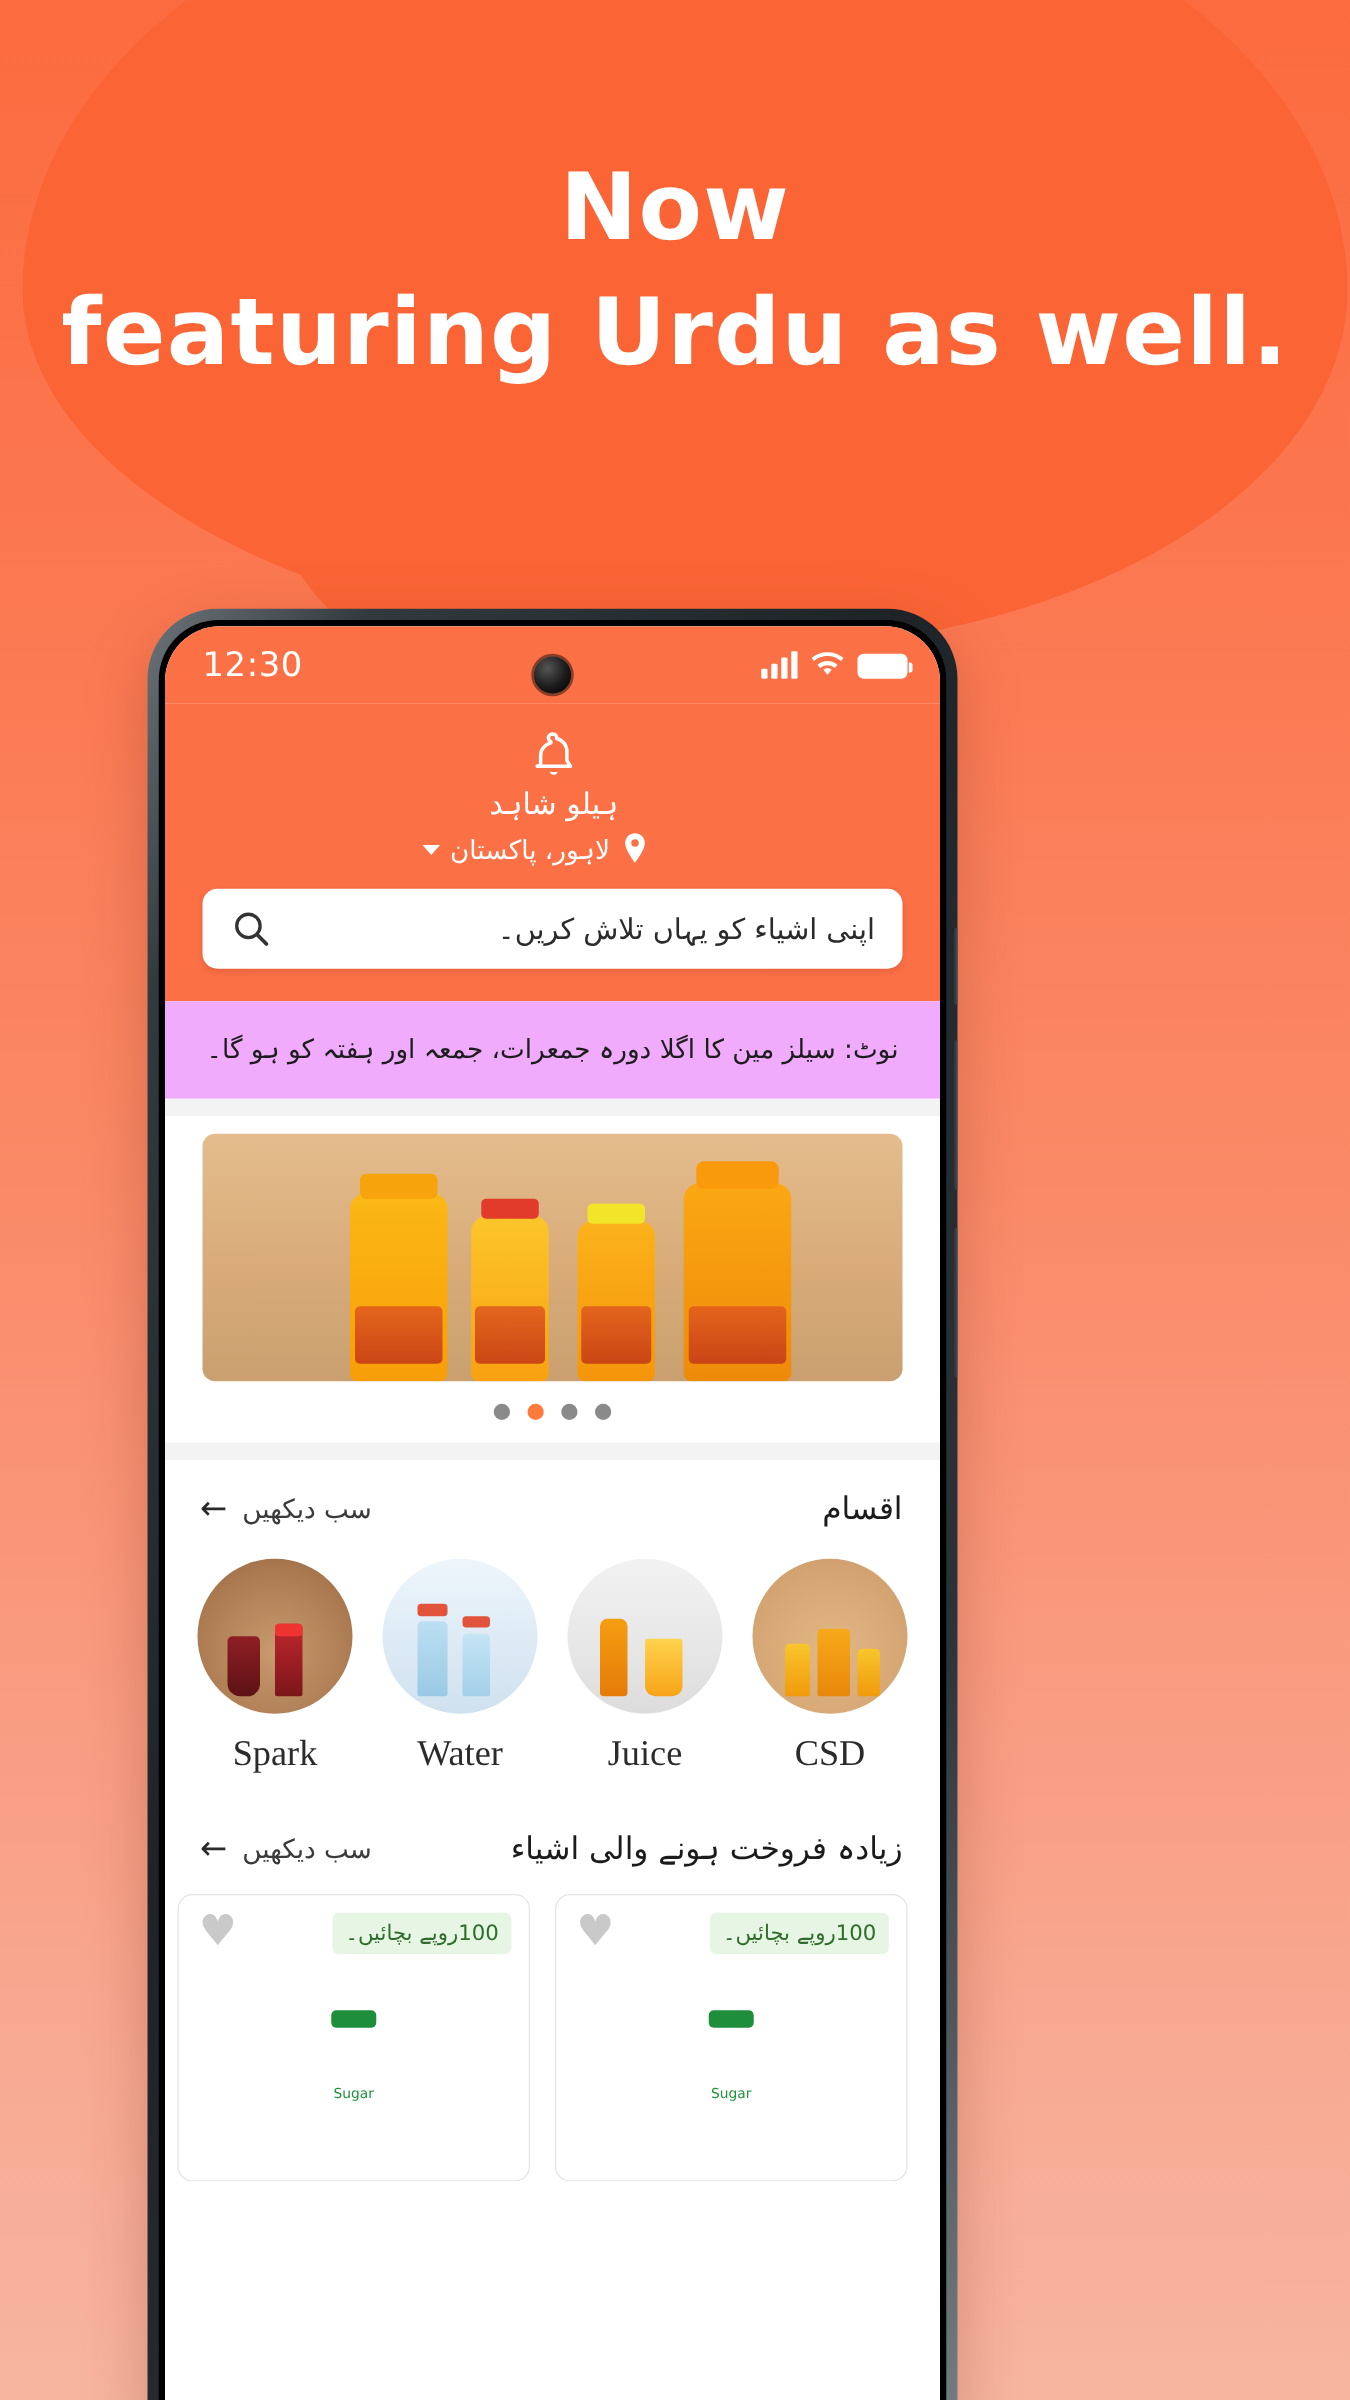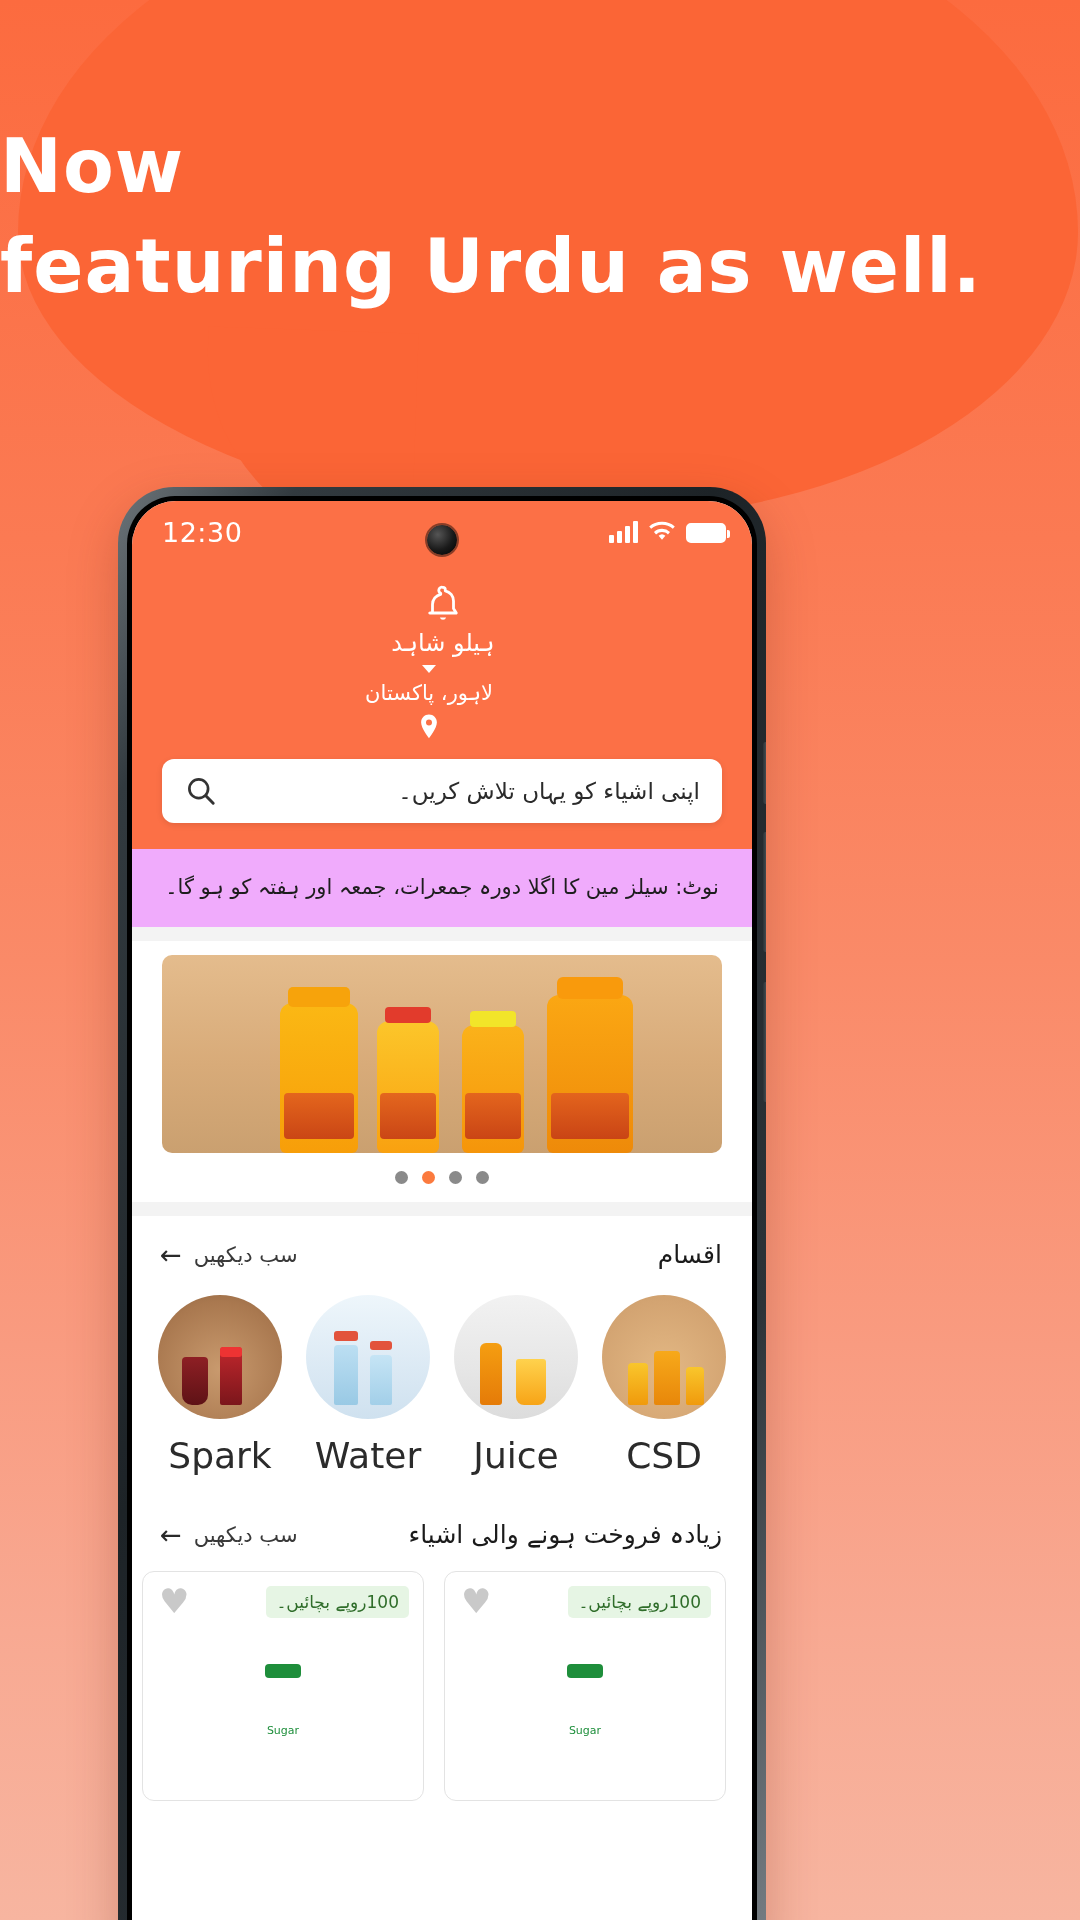--- a/index.html
+++ b/index.html
@@ -20,21 +20,21 @@
   }
   .promo-tail{
     position:absolute; left:205px; top:330px;
     width:210px; height:210px;
     background:#FB6536;
     border-radius:0 0 0 90%;
     transform:rotate(2deg);
   }
   .promo-text{
     position:absolute; left:0; top:118px; width:1080px;
-    color:#fff;
+    text-align:center; color:#fff;
     font-family:"DejaVu Sans", sans-serif;
     font-weight:700;
     letter-spacing:1px;
     z-index:5;
   }
   .promo-line1{ font-size:74px; line-height:96px; }
   .promo-line2{ font-size:74px; line-height:104px; white-space:nowrap; }
 
   
   .phone{
@@ -102,21 +102,21 @@
   
   .app-header{ background:#FC7046; padding:10px 0 26px 0; }
   .header-row{
     display:flex; align-items:center; justify-content:space-between;
     padding:10px 28px 0 30px;
     flex-direction:column;
   }
   .greeting{ color:#fff; font-size:24px; direction:rtl; }
   .loc-row{
     display:flex; align-items:center; justify-content:center;
-    gap:8px; padding:8px 26px 0 0;flex-direction:column;
+    gap:8px; padding:8px 26px 0 0;
   }
   .loc-text{ color:#fff; font-size:21px; direction:rtl; }
   .caret{ width:0;height:0;border-left:7px solid transparent;border-right:7px solid transparent;border-top:8px solid #fff; }
 
   .search-wrap{ padding:16px 30px 0 30px; }
   .search-bar{
     background:#fff; border-radius:12px; height:64px;
     display:flex; align-items:center; padding:0 22px;
     box-shadow:0 2px 6px rgba(0,0,0,.10);
   }
@@ -166,21 +166,21 @@
   .see-all{ display:flex; align-items:center; gap:12px; direction:rtl; }
   .see-all-txt{ font-size:21px; color:#3a3a3a; direction:rtl; }
   .arrow-l{ font-size:26px; color:#2a2a2a; line-height:1; }
 
   .cats{ display:flex; flex-direction:row-reverse; gap:0; padding:16px 14px 6px 14px; }
   .cat{ flex:1; display:flex; flex-direction:column; align-items:center; gap:16px; }
   .cat-img{
     width:124px; height:124px; border-radius:50%;
     position:relative; overflow:hidden;
   }
-  .cat-label{ font-size:36px; color:#2b2b2b; }
+  .cat-label{ font-size:29px; color:#2b2b2b;font-family:Liberation Serif, serif; }
 
   .ci-csd{ background:radial-gradient(circle at 50% 60%, #e3b884 0%, #d3a472 70%, #c99a68 100%); }
   .ci-juice{ background:linear-gradient(180deg,#f2f2f2 0%,#e6e6e6 60%,#dcdcdc 100%); }
   .ci-water{ background:linear-gradient(180deg,#eef6fb 0%,#dbe9f4 60%,#cfe1ef 100%); }
   .ci-spark{ background:radial-gradient(circle at 50% 60%, #c99a6e 0%, #a9784f 70%, #8e6340 100%); }
   .mini{ position:absolute; bottom:14px; border-radius:4px 4px 2px 2px; }
 
   
   .sell-sec{ background:#fff; margin-top:14px; }
   .cards{ display:flex; flex-direction:row-reverse; gap:20px; padding:12px 26px 0 26px; overflow:hidden; }

